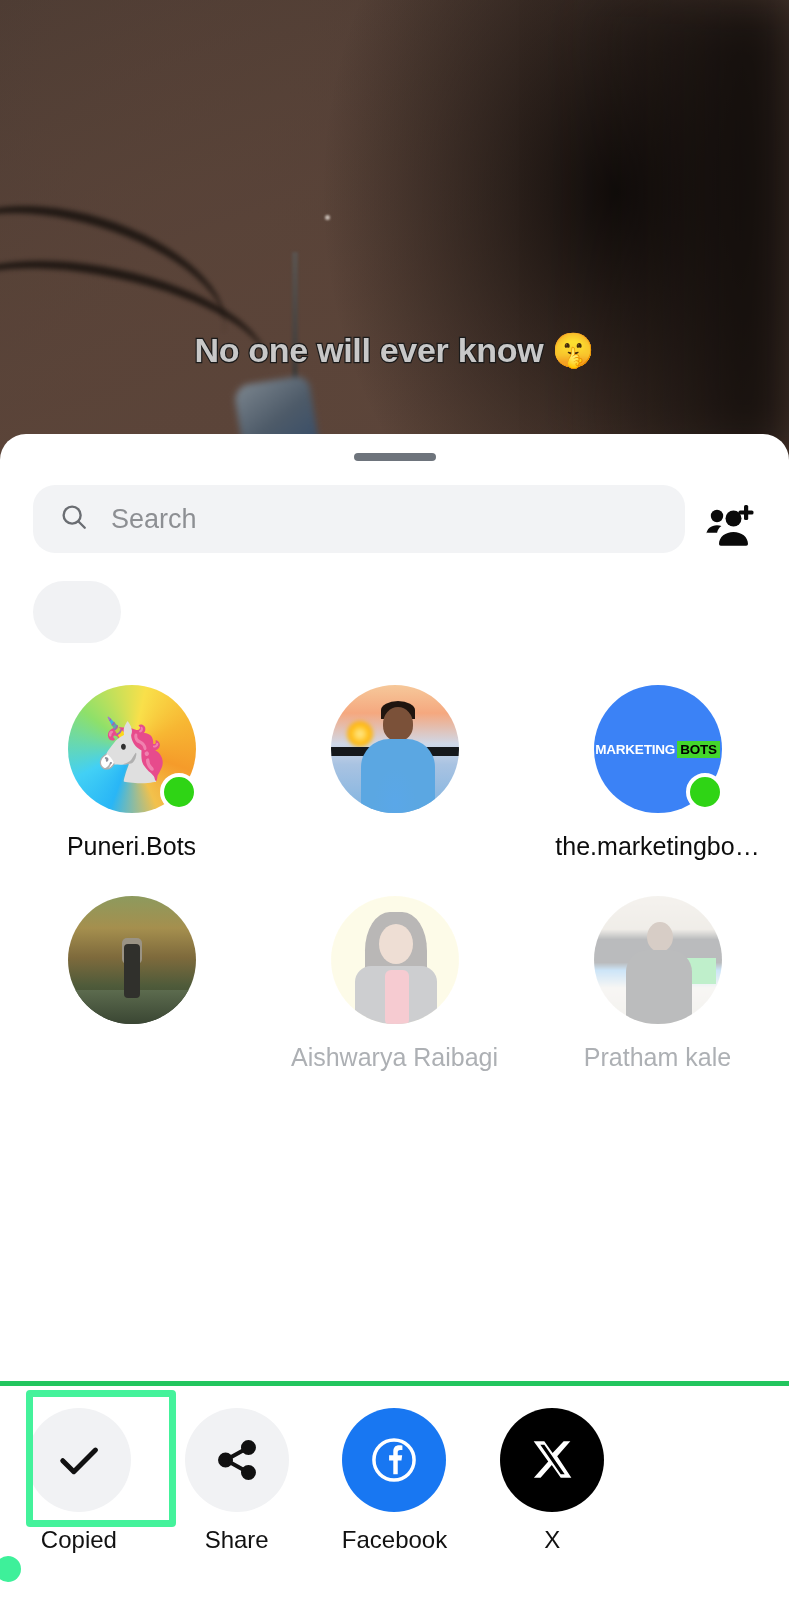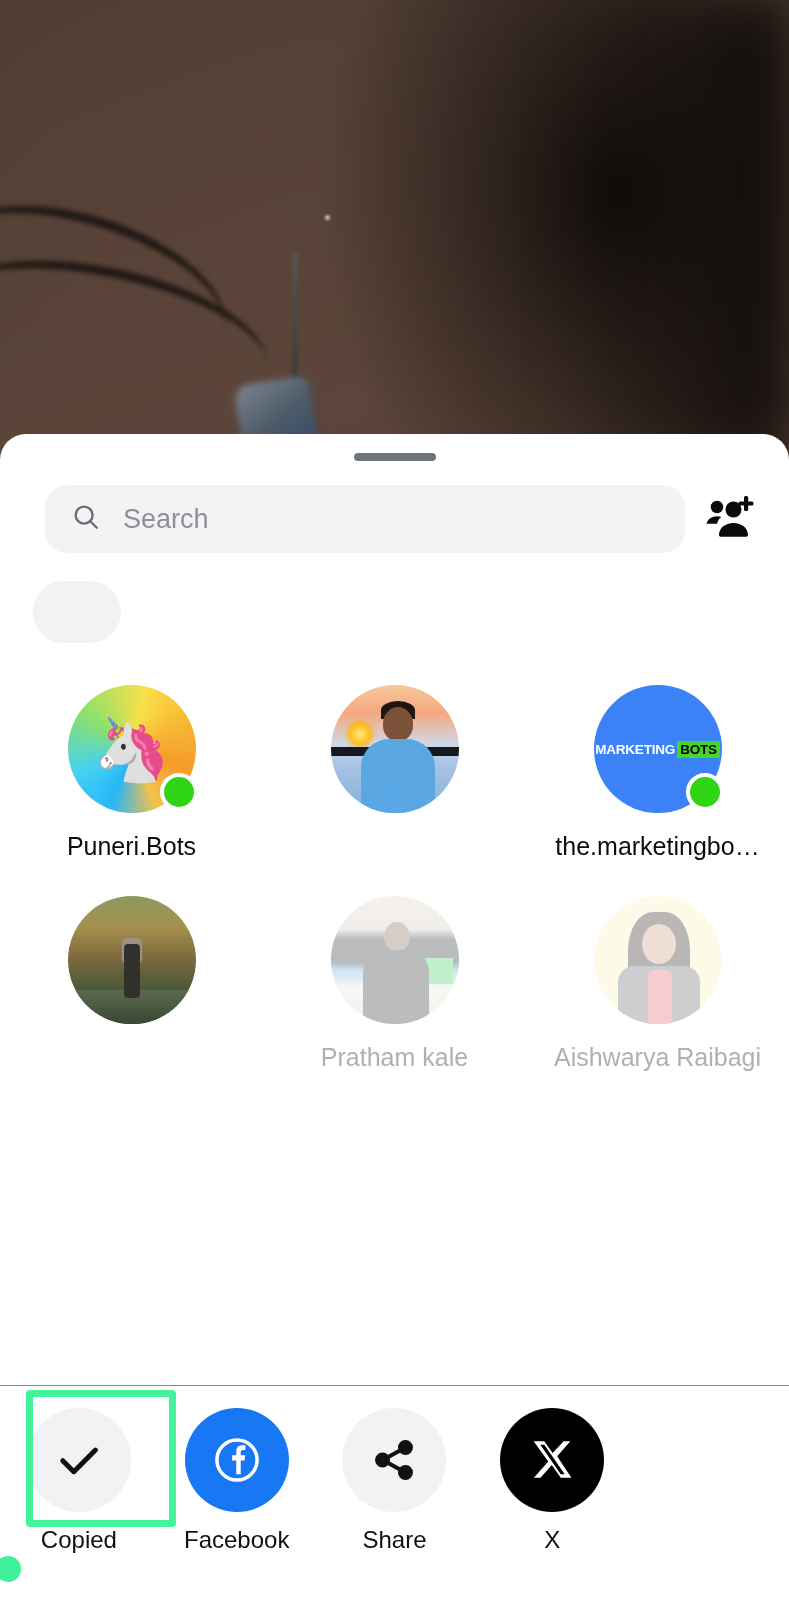--- a/index.html
+++ b/index.html
@@ -130,23 +130,23 @@
   #drag-handle {
     width: 82px; height: 8px;
     background: #6e747c;
     border-radius: 5px;
     margin: 19px auto 0;
   }
 
   
   #search-row {
     display: flex;
-    align-items: center;
+    align-items: flex-end;
     gap: 18px;
-    padding: 24px 26px 0 45px;
+    padding: 24px 26px 0 33px;
   }
   #search-box {
     flex: 1;
     height: 68px;
     background: #f2f3f5;
     border-radius: 22px;
     display: flex;
     align-items: center;
     padding: 0 26px;
     gap: 22px;
@@ -255,21 +255,21 @@
     position: relative;
   }
   .av-yellow .y-hair { position:absolute; left:34px; top:16px; width:62px; height:96px; border-radius:40% 40% 22% 22%; background:#1b1310; }
   .av-yellow .y-face { position:absolute; left:48px; top:28px; width:34px; height:40px; border-radius:50%; background:#c99572; }
   .av-yellow .y-jacket { position:absolute; left:24px; top:70px; width:82px; height:60px; border-radius:16px 16px 0 0; background:#5d6066; }
   .av-yellow .y-shirt { position:absolute; left:54px; top:74px; width:24px; height:56px; background:#e2566b; border-radius:6px; }
 
   
   #share-targets {
     margin-top: auto;
-    border-top: 1px solid #22c55e;
+    border-top: 5px solid #22c55e;
     padding: 22px 0 0 0;
     display: grid;
     grid-template-columns: repeat(5, 1fr);
     justify-items: center;
     padding-bottom: 46px;
   }
   .target { width: 150px; text-align: center; position: relative; }
   .target-circle {
     width: 104px; height: 104px;
     border-radius: 50%;
@@ -318,20 +318,21 @@
   <div id="video-layer">
     <div id="video-dark-right"></div>
     <div class="cable" id="cable-a"></div>
     <div class="cable" id="cable-b"></div>
     <div id="rod"></div>
     <div id="handle-blue"></div>
     <div id="speck"></div>
   </div>
 
 
+  <div id="caption">No one will ever know 🤫</div>
 
   <div id="share-sheet">
 
     <div id="drag-handle"></div>
 
     <div id="search-row">
       <div id="search-box">
         <span>
           <svg width="30" height="30" viewBox="0 0 24 24" fill="none" stroke="#6a6d72" stroke-width="1.9" stroke-linecap="round">
             <circle cx="10.5" cy="10.5" r="6.8"></circle>
@@ -397,80 +398,80 @@
           <div class="avatar av-nature">
             <span class="n-water"></span>
             <span class="n-fig2"></span>
             <span class="n-fig"></span>
           </div>
         </div>
       </div>
 
       <div class="person faded">
         <div class="avatar-wrap">
-          <div class="avatar av-stage">
-            <span class="s-green"></span>
-            <span class="s-head"></span>
-            <span class="s-body"></span>
-          </div>
-        </div>
-        <div class="person-name">Pratham kale</div>
-      </div>
-
-      <div class="person faded">
-        <div class="avatar-wrap">
           <div class="avatar av-yellow">
             <span class="y-hair"></span>
             <span class="y-face"></span>
             <span class="y-jacket"></span>
             <span class="y-shirt"></span>
           </div>
         </div>
         <div class="person-name">Aishwarya Raibagi</div>
+      </div>
+
+      <div class="person faded">
+        <div class="avatar-wrap">
+          <div class="avatar av-stage">
+            <span class="s-green"></span>
+            <span class="s-head"></span>
+            <span class="s-body"></span>
+          </div>
+        </div>
+        <div class="person-name">Pratham kale</div>
       </div>
 
     </div>
 
     <div id="share-targets">
 
       <div class="target" id="target-copied-wrap">
         <div id="target-copied-highlight"></div>
         <div class="target-circle t-grey">
           <svg width="52" height="52" viewBox="0 0 24 24" fill="none" stroke="#111" stroke-width="2.3" stroke-linecap="round" stroke-linejoin="round">
             <path d="M4.5 12.3 9.6 17.4 19.6 7.4"></path>
           </svg>
         </div>
         <div class="target-label">Copied</div>
       </div>
 
-
-      <div class="target">
-        <div class="target-circle t-facebook">
-          <svg width="56" height="56" viewBox="0 0 24 24">
-            <circle cx="12" cy="12" r="8.6" fill="none" stroke="#fff" stroke-width="1.5"></circle>
-            <path d="M13.6 12.2h1.6l.3-2.2h-1.9V8.7c0-.6.2-1 1.1-1h.9V5.8c-.2 0-.8-.1-1.4-.1-1.5 0-2.5.9-2.5 2.6V10H9.9v2.2h1.8v5.9h1.9v-5.9Z" fill="#fff"></path>
-          </svg>
-        </div>
-        <div class="target-label">Facebook</div>
-      </div>
 
       <div class="target">
         <div class="target-circle t-grey">
           <svg width="50" height="50" viewBox="0 0 24 24" fill="none" stroke="#111" stroke-width="2" stroke-linecap="round" stroke-linejoin="round">
             <circle cx="17.5" cy="6" r="2.6" fill="#111"></circle>
             <circle cx="6.5" cy="12" r="2.6" fill="#111"></circle>
             <circle cx="17.5" cy="18" r="2.6" fill="#111"></circle>
             <line x1="8.8" y1="10.8" x2="15.3" y2="7.2"></line>
             <line x1="8.8" y1="13.2" x2="15.3" y2="16.8"></line>
           </svg>
         </div>
         <div class="target-label">Share</div>
       </div>
 
       <div class="target">
+        <div class="target-circle t-facebook">
+          <svg width="56" height="56" viewBox="0 0 24 24">
+            <circle cx="12" cy="12" r="8.6" fill="none" stroke="#fff" stroke-width="1.5"></circle>
+            <path d="M13.6 12.2h1.6l.3-2.2h-1.9V8.7c0-.6.2-1 1.1-1h.9V5.8c-.2 0-.8-.1-1.4-.1-1.5 0-2.5.9-2.5 2.6V10H9.9v2.2h1.8v5.9h1.9v-5.9Z" fill="#fff"></path>
+          </svg>
+        </div>
+        <div class="target-label">Facebook</div>
+      </div>
+
+      <div class="target">
         <div class="target-circle t-x">
           <svg width="50" height="50" viewBox="0 0 24 24" fill="#fff">
             <path d="M3.2 3h5.1l4 5.6L17.6 3h3.2l-6.3 7.2 6.8 10.3h-5.1l-4.3-6.1-5.4 6.1H3.3l6.9-7.8L3.2 3Zm3.2 1.7 9.8 14.1h1.9L8.3 4.7H6.4Z"></path>
           </svg>
         </div>
         <div class="target-label">X</div>
       </div>
 
     </div>
 

